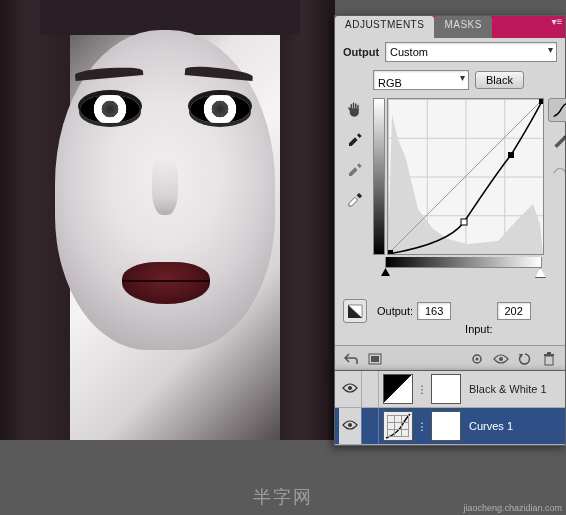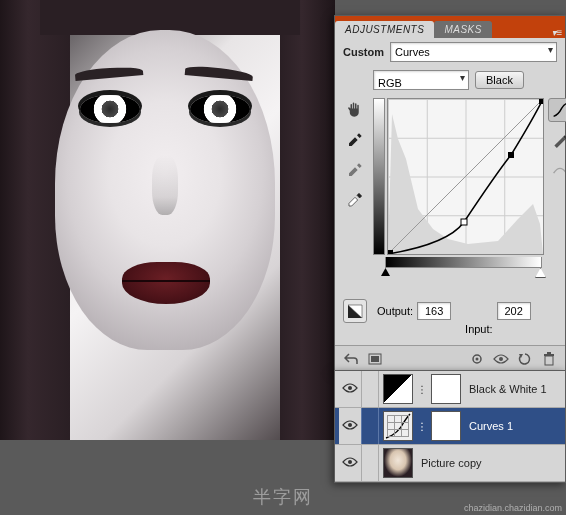--- a/index.html
+++ b/index.html
@@ -102,24 +102,22 @@
     position: absolute;
     right: 0;
     top: 15px;
     width: 230px;
     background: #d6d6d6;
     border: 1px solid #5c5c5c;
     box-shadow: -2px 2px 8px rgba(0,0,0,0.5);
   }
   .tabs {
     display: flex;
-    background: #c2410c;
+    background: #be185d;
     height: 22px;
-    align-items: flex-end;
-    font-style: italic;
   }
   .tab {
     padding: 3px 10px;
     font-size: 10px;
     color: #ddd;
     background: #6e6e6e;
     cursor: pointer;
     border-top-left-radius: 3px;
     border-top-right-radius: 3px;
     letter-spacing: 0.5px;
@@ -391,23 +389,23 @@
 </div>
 
 <div class="panel">
   <div class="tabs">
     <div class="tab active">ADJUSTMENTS</div>
     <div class="tab">MASKS</div>
     <div class="panel-menu">▾≡</div>
   </div>
 
   <div class="row">
-    <span class="label">Custom</span>
+    <span class="label">Output</span>
     <div class="select">
-      <span>Curves</span>
+      <span>Custom</span>
     </div>
   </div>
 
   <div class="row" style="padding-left:38px;">
     <div class="select" style="flex:0 0 86px;align-items:flex-end;">
       <span>RGB</span>
     </div>
     <button class="btn">Black</button>
   </div>
 
@@ -572,29 +570,16 @@
     <div class="thumb adj-curves">
       <svg viewBox="0 0 28 28">
           <path d="M2 26 Q 14 22 20 10 Q 24 4 26 2" stroke="#000" fill="none" stroke-width="1.4"></path>
         </svg>
     </div>
     <div class="link-icon">⋮</div>
     <div class="thumb mask"></div>
     <span class="layer-name">Curves 1</span>
   </div>
 
-  <div class="layer-row">
-    <div class="vis-col">
-      <span class="eye-icon">
-        <svg viewBox="0 0 16 12">
-            <path d="M1 6 Q8 -2 15 6 Q8 14 1 6 Z" fill="none" stroke="#333" stroke-width="1.2"></path>
-            <circle cx="8" cy="6" r="2" fill="#333"></circle>
-          </svg>
-      </span>
-    </div>
-    <div class="link-col"></div>
-    <div class="thumb img"></div>
-    <span class="layer-name">Picture copy</span>
-  </div>
 </div>
 
 <div class="watermark">半字网</div>
-<div class="watermark-small">chazidian.chazidian.com</div>
+<div class="watermark-small">jiaocheng.chazidian.com</div>
 
 </body></html>

